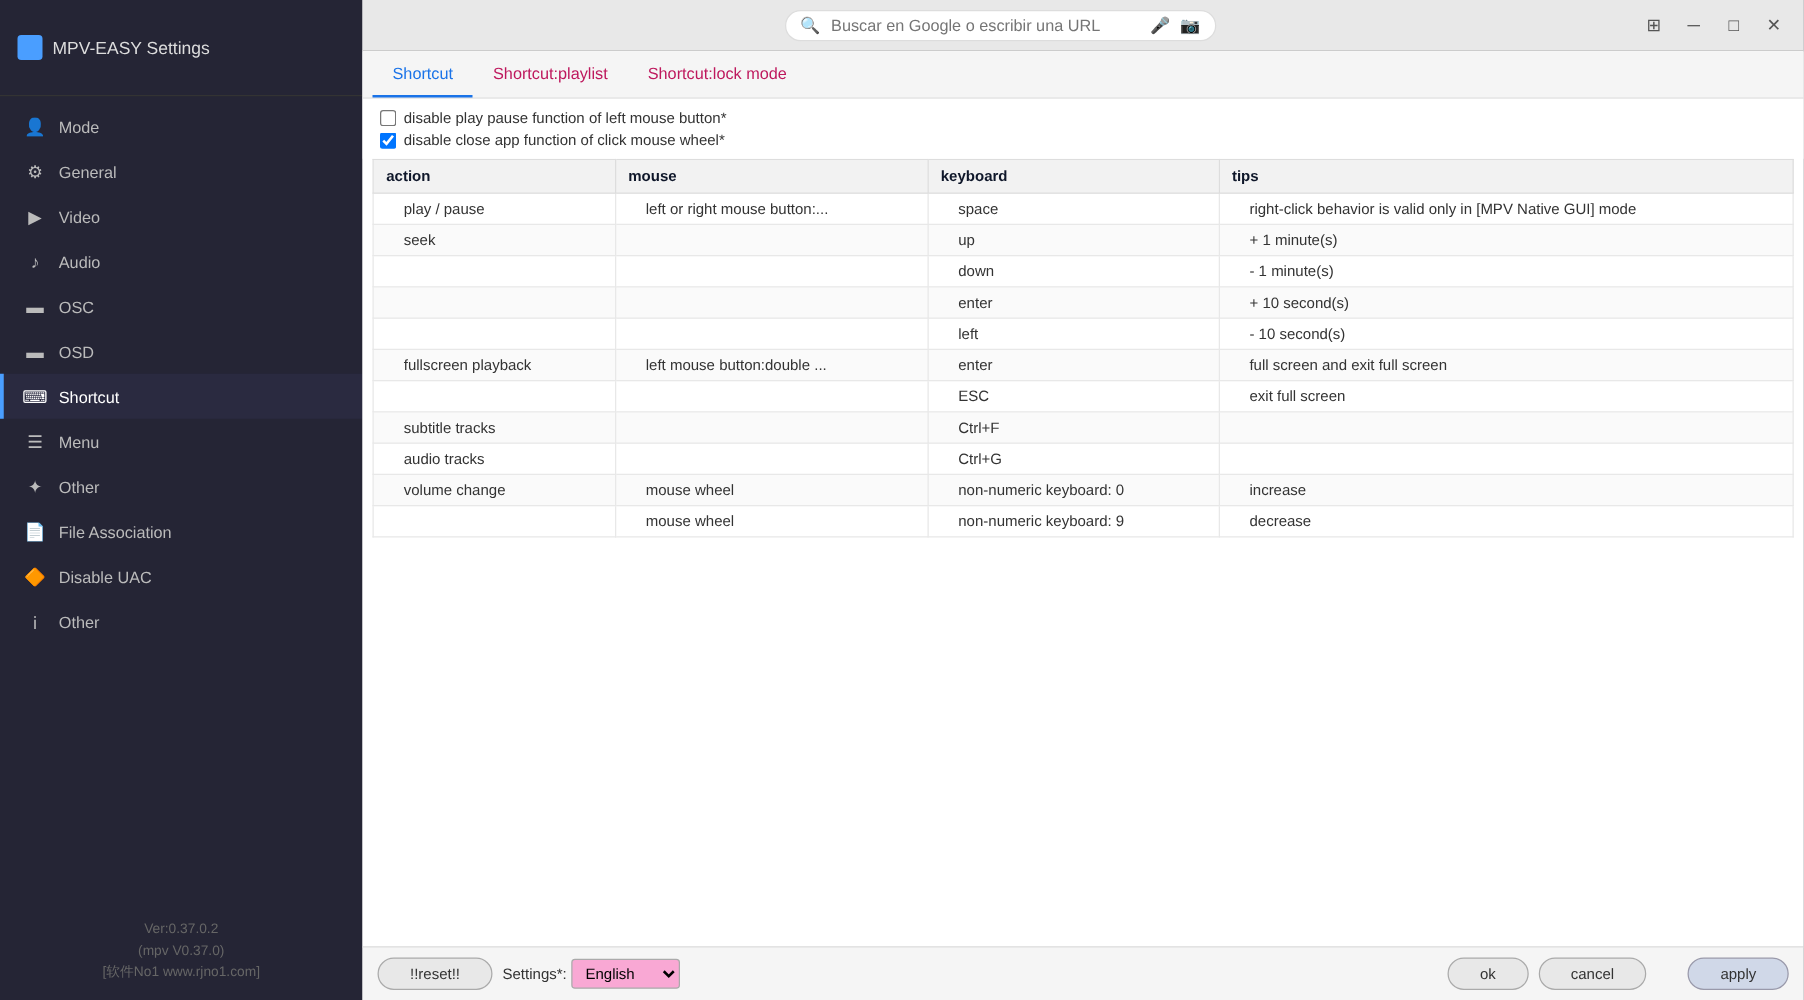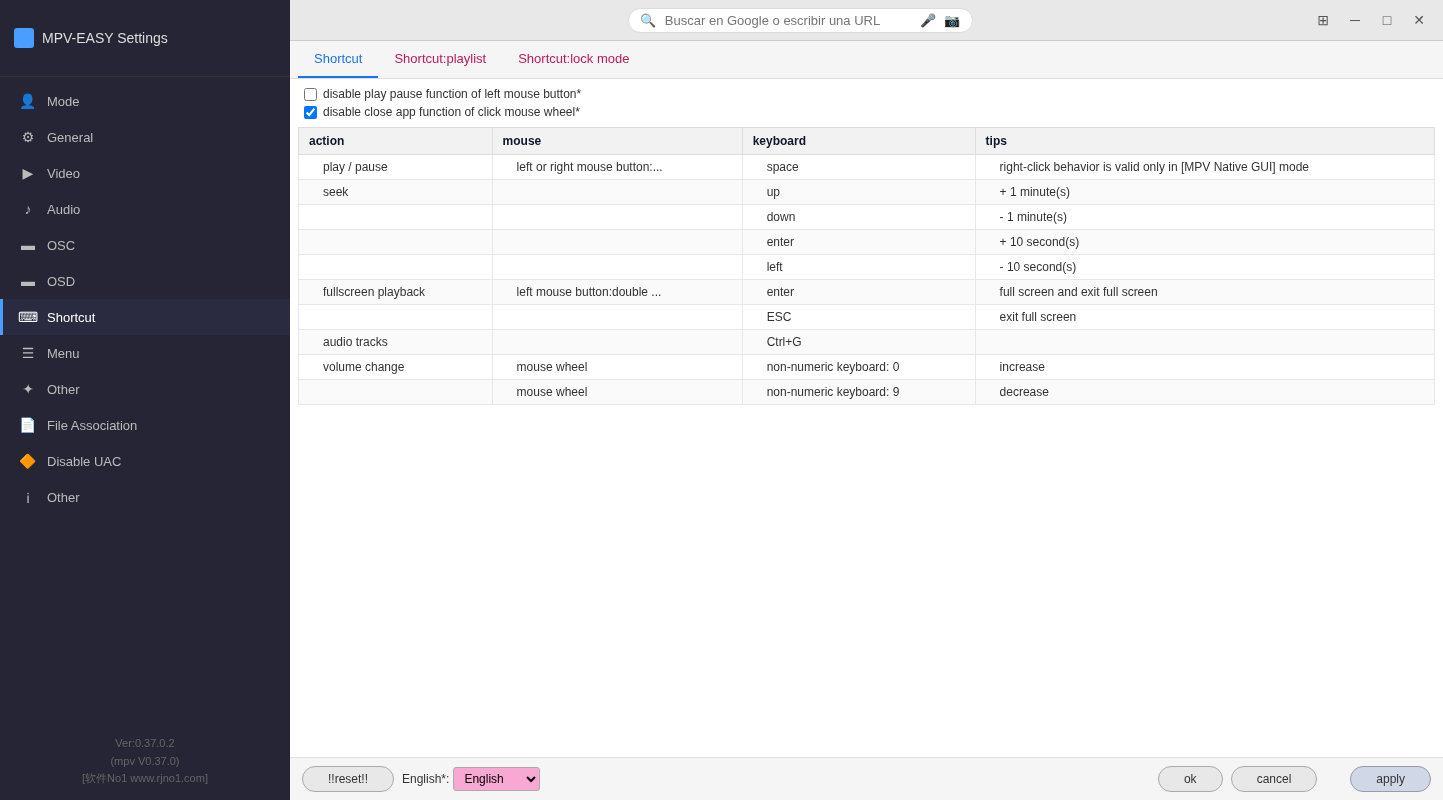--- a/index.html
+++ b/index.html
@@ -371,20 +371,26 @@
               <td>enter</td>
               <td>full screen and exit full screen</td>
             </tr>
             <tr>
               <td></td>
               <td></td>
               <td>ESC</td>
               <td>exit full screen</td>
             </tr>
             <tr>
+              <td>subtitle tracks</td>
+              <td></td>
+              <td>Ctrl+F</td>
+              <td></td>
+            </tr>
+            <tr>
               <td>audio tracks</td>
               <td></td>
               <td>Ctrl+G</td>
               <td></td>
             </tr>
             <tr>
               <td>volume change</td>
               <td>mouse wheel</td>
               <td>non-numeric keyboard: 0</td>
               <td>increase</td>
@@ -396,21 +402,21 @@
               <td>decrease</td>
             </tr>
           </tbody>
       </table>
     </div>
   </div>
 
   <div class="bottom-bar">
     <button class="bottom-btn">!!reset!!</button>
     <div class="lang-select">
-      <label>English*:</label>
+      <label>Settings*:</label>
       <select>
         
       <option value="English">English</option><option value="Chinese">Chinese</option><option value="Japanese">Japanese</option></select>
     </div>
     <div class="spacer"></div>
     <button class="bottom-btn">ok</button>
     <button class="bottom-btn">cancel</button>
     <button class="bottom-btn primary">apply</button>
   </div>
 </div>

